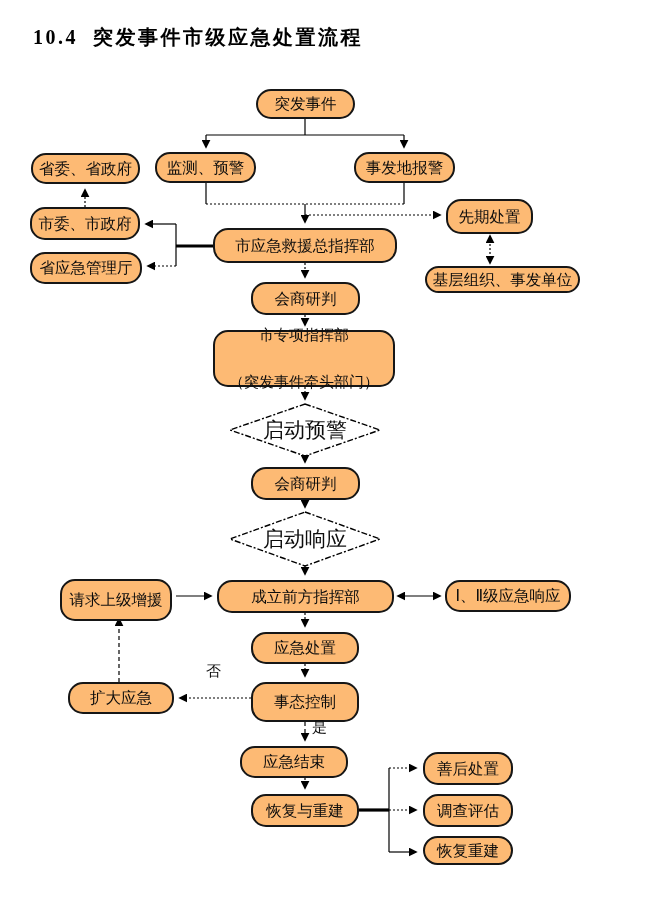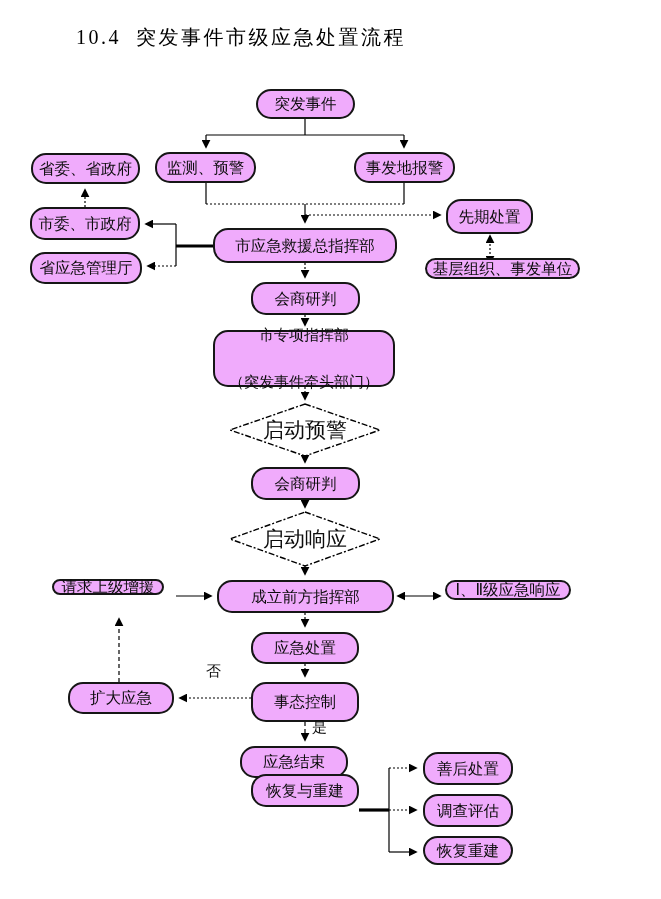--- a/index.html
+++ b/index.html
@@ -3,25 +3,25 @@
 <meta charset="utf-8">
 <style>
   html,body{margin:0;padding:0;background:#ffffff;}
   #page{
     position:relative;width:661px;height:899px;background:#ffffff;overflow:hidden;
     font-family:"Liberation Sans","DejaVu Sans",sans-serif;color:#111;
   }
   #doc-title{
     position:absolute;left:33px;top:24px;
     font-family:"Liberation Serif","DejaVu Serif",serif;
-    font-weight:normal;font-size:20px;letter-spacing:2.5px;white-space:pre;color:#000;margin-left:43px;
+    font-weight:bold;font-size:20px;letter-spacing:2.5px;white-space:pre;color:#000;
   }
   .node{
     position:absolute;box-sizing:border-box;
-    border:2px solid #161616;border-radius:15px;background:#f0abfc;
+    border:2px solid #161616;border-radius:15px;background:#fdba74;
     display:flex;align-items:center;justify-content:center;text-align:center;
     font-size:15.5px;color:#0d0d0d;line-height:1.25;white-space:nowrap;
   }
   .node.two-line{flex-direction:column;white-space:nowrap;font-size:15px;gap:28px;}
   .diamond-label{
     position:absolute;display:flex;align-items:center;justify-content:center;
     font-size:21px;color:#0d0d0d;white-space:nowrap;
   }
   .edge-label{
     position:absolute;font-size:15px;color:#0d0d0d;white-space:nowrap;
@@ -102,54 +102,54 @@
   <div class="node" style="left:31px;top:153px;width:109px;height:31px">省委、省政府</div>
 
   <div class="node" style="left:30px;top:207px;width:110px;height:33px">市委、市政府</div>
 
   <div class="node" style="left:30px;top:252px;width:112px;height:32px">省应急管理厅</div>
 
   <div class="node" style="left:213px;top:228px;width:184px;height:35px">市应急救援总指挥部</div>
 
   <div class="node" style="left:446px;top:199px;width:87px;height:35px">先期处置</div>
 
-  <div class="node" style="left:425px;top:258px;width:155px;height:21px">基层组织、事发单位</div>
+  <div class="node" style="left:425px;top:266px;width:155px;height:27px">基层组织、事发单位</div>
 
   <div class="node" style="left:251px;top:282px;width:109px;height:33px">会商研判</div>
 
   <div class="node two-line" style="left:213px;top:330px;width:182px;height:57px">
     <span>市专项指挥部</span>
     <span>（突发事件牵头部门）</span>
   </div>
 
   <div class="diamond-label" style="left:245px;top:421px;width:120px;height:18px">启动预警</div>
 
   <div class="node" style="left:251px;top:467px;width:109px;height:33px">会商研判</div>
 
   <div class="diamond-label" style="left:245px;top:530px;width:120px;height:18px">启动响应</div>
 
-  <div class="node" style="left:52px;top:579px;width:112px;height:16px">请求上级增援</div>
+  <div class="node" style="left:60px;top:579px;width:112px;height:42px">请求上级增援</div>
 
   <div class="node" style="left:217px;top:580px;width:177px;height:33px">成立前方指挥部</div>
 
-  <div class="node" style="left:445px;top:580px;width:126px;height:20px">Ⅰ、Ⅱ级应急响应</div>
+  <div class="node" style="left:445px;top:580px;width:126px;height:32px">Ⅰ、Ⅱ级应急响应</div>
 
   <div class="node" style="left:251px;top:632px;width:108px;height:32px">应急处置</div>
 
   <div class="node" style="left:251px;top:682px;width:108px;height:40px">事态控制</div>
 
   <div class="node" style="left:68px;top:682px;width:106px;height:32px">扩大应急</div>
 
   <div class="edge-label" style="left:206px;top:662px">否</div>
 
   <div class="edge-label" style="left:312px;top:718px">是</div>
 
   <div class="node" style="left:240px;top:746px;width:108px;height:32px">应急结束</div>
 
-  <div class="node" style="left:251px;top:774px;width:108px;height:33px">恢复与重建</div>
+  <div class="node" style="left:251px;top:794px;width:108px;height:33px">恢复与重建</div>
 
   <div class="node" style="left:423px;top:752px;width:90px;height:33px">善后处置</div>
 
   <div class="node" style="left:423px;top:794px;width:90px;height:33px">调查评估</div>
 
   <div class="node" style="left:423px;top:836px;width:90px;height:29px">恢复重建</div>
 
 </div>
 
 </body></html>

